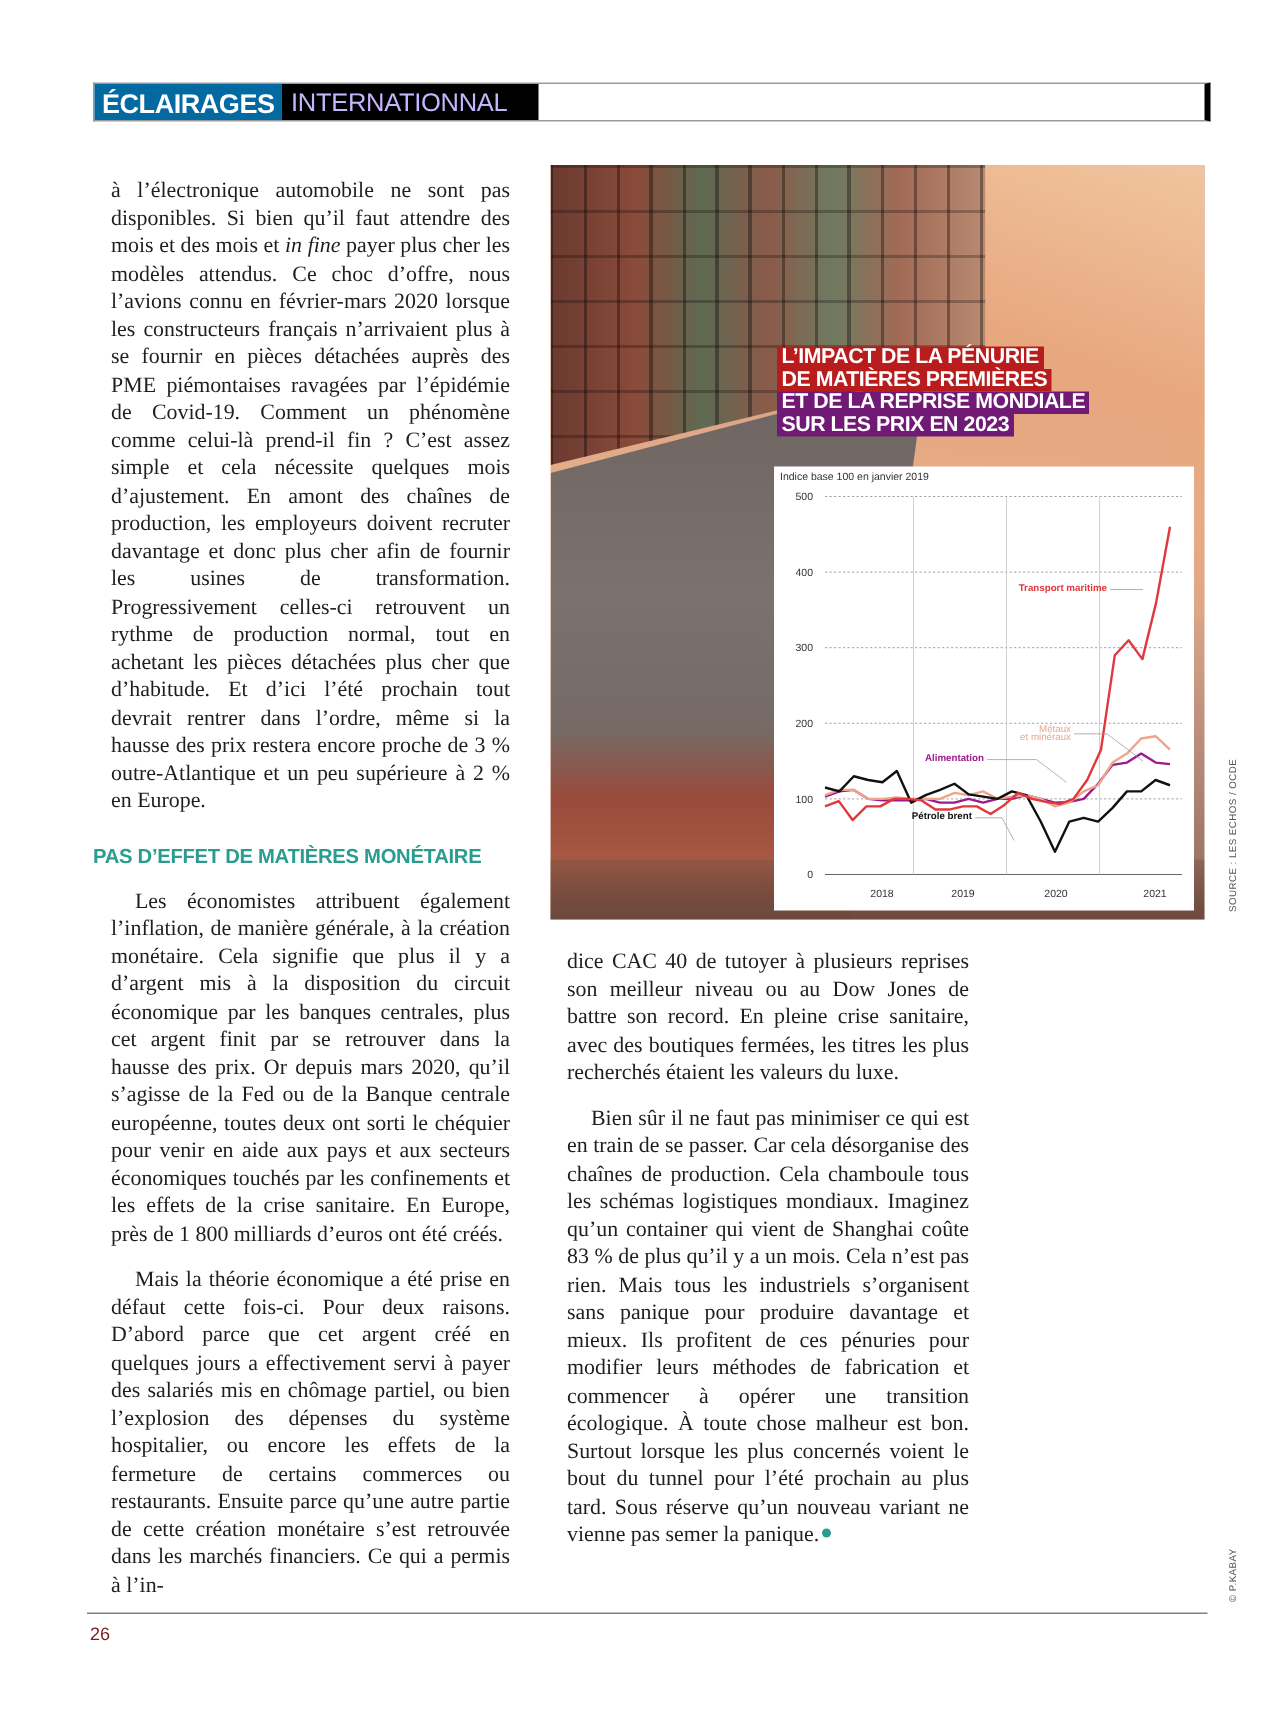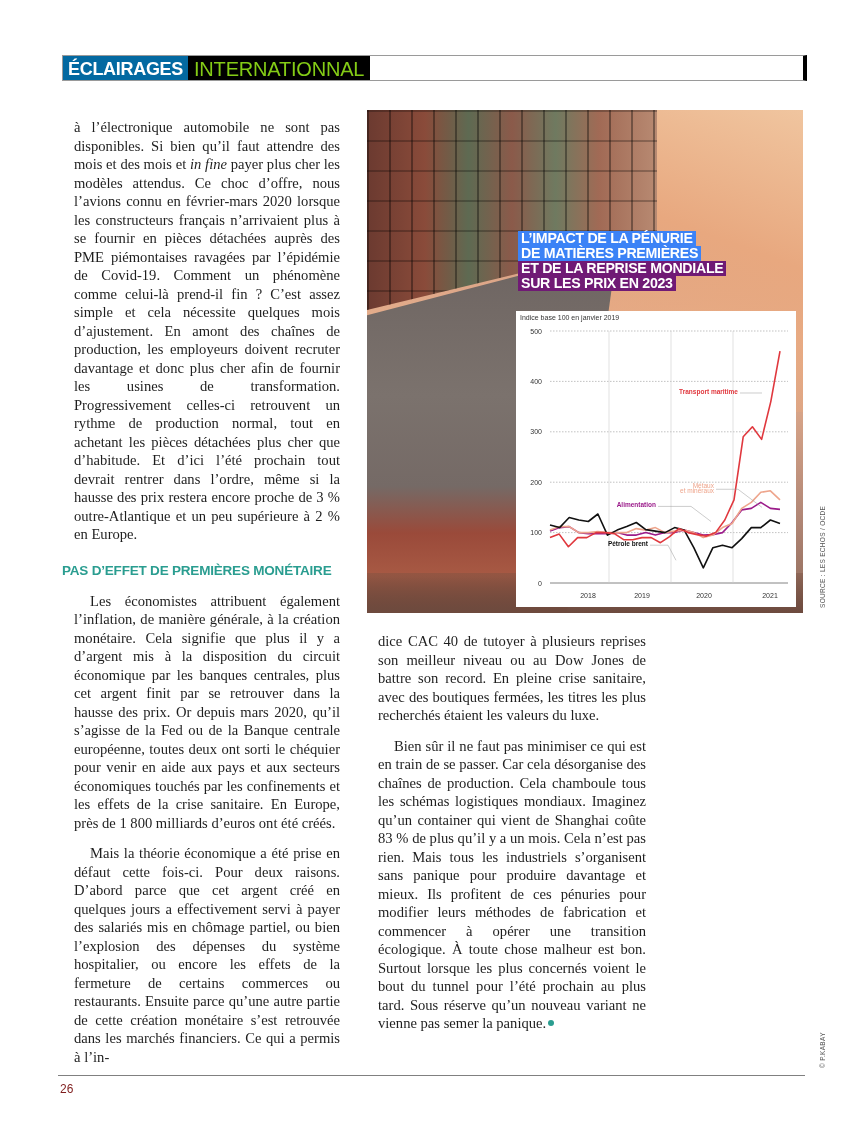--- a/index.html
+++ b/index.html
@@ -2,21 +2,21 @@
 <html><head>
 <meta charset="utf-8">
 <style>
   * { box-sizing: border-box; margin: 0; padding: 0; }
   html, body { width: 849px; height: 1148px; background: #ffffff; overflow: hidden; }
   body { position: relative; font-family: "Liberation Serif", serif; color: #1e1e1e; }
 
   
   .header { position: absolute; left: 62px; top: 55px; width: 745px; height: 26px; border: 1px solid #9a9a9a; border-right: 4px solid #000; display: flex; }
   .hdr-tag { background: #0369a1; color: #fff; font-family: "Liberation Sans", sans-serif; font-weight: 700; font-size: 18px; letter-spacing: -0.3px; padding: 2px 5px 0 5px; line-height: 22px; }
-  .hdr-sec { background: #000; color: #84cc16; font-family: "Liberation Sans", sans-serif; font-size: 20px; padding: 2px 6px 0 6px; line-height: 22px; letter-spacing: -0.2px; }
+  .hdr-sec { background: #000; color: #c4b5fd; font-family: "Liberation Sans", sans-serif; font-size: 17px; padding: 2px 21px 0 6px; line-height: 22px; letter-spacing: -0.2px; }
 
   
   .col { position: absolute; font-size: 14.6px; line-height: 18.5px; text-align: justify; hyphens: auto; }
   .col p { margin: 12px; }
   .col p.indent { text-indent: 16px; }
   .col1 { left: 62px; top: 106px; width: 290px; }
   .col2 { left: 366px; top: 620px; width: 292px; }
   .subhead { font-family: "Liberation Sans", sans-serif; font-weight: 700; color: #2a9d90; font-size: 13.5px; margin-top: 18px; letter-spacing: -0.2px; line-height: 18px; }
   .end-dot { display: inline-block; width: 6px; height: 6px; border-radius: 50%; background: #2a9d90; margin-left: 2px; vertical-align: 2px; }
 
@@ -30,21 +30,21 @@
       repeating-linear-gradient(180deg, rgba(0,0,0,0.25) 0 2px, transparent 2px 30px),
       linear-gradient(90deg, #6b3a30 0%, #8a4b3a 20%, #5e6a52 35%, #8b5a4a 50%, #6f7a60 65%, #a16a55 80%, #b88a72 100%);
     clip-path: polygon(0 0, 100% 0, 100% 65%, 0 100%); }
   .hull { position: absolute; left: 0; top: 140px; width: 250px; height: 363px;
     background: linear-gradient(180deg, #6d6461 0%, #7b726d 40%, #756a66 65%, #9a4a3a 78%, #a85a44 90%, #7a4536 100%);
     clip-path: polygon(0 18%, 100% 0, 80% 100%, 0 100%); }
   .water { position: absolute; left: 0; bottom: 0; width: 100%; height: 40px; background: linear-gradient(180deg, rgba(120,80,65,0.4), #6d4a3e); }
 
   .headline { position: absolute; left: 518px; top: 231px; font-family: "Liberation Sans", sans-serif; font-weight: 700; font-size: 14.2px; line-height: 15px; letter-spacing: -0.3px; }
   .headline span { display: inline-block; color: #fff; padding: 0 3px; margin-bottom: 0; }
-  .hl-black { background: #3b82f6; }
+  .hl-black { background: #b91c1c; }
   .hl-teal { background: #701a75; }
 
   
   .chart { position: absolute; left: 516px; top: 311px; width: 280px; height: 296px; background: #fff; }
   .chart svg { display: block; }
   .chart text { font-family: "Liberation Sans", sans-serif; }
 
   
   .credit { position: absolute; font-family: "Liberation Sans", sans-serif; font-size: 6.5px; color: #555; transform-origin: left top; transform: rotate(-90deg); white-space: nowrap; letter-spacing: 0.3px; }
   .credit-source { left: 819px; top: 608px; }
@@ -57,21 +57,21 @@
 </head>
 <body>
 
 <div class="header">
   <div class="hdr-tag">ÉCLAIRAGES</div>
   <div class="hdr-sec">INTERNATIONNAL</div>
 </div>
 
 <div class="col col1">
   <p><span>à l’électronique automobile ne sont pas disponibles. Si bien qu’il faut attendre des mois et des mois et </span><em>in fine</em><span> payer plus cher les modèles attendus. Ce choc d’offre, nous l’avions connu en février-mars 2020 lorsque les constructeurs français n’arrivaient plus à se fournir en pièces détachées auprès des PME piémontaises ravagées par l’épidémie de Covid-19. Comment un phénomène comme celui-là prend-il fin ? C’est assez simple et cela nécessite quelques mois d’ajustement. En amont des chaînes de production, les employeurs doivent recruter davantage et donc plus cher afin de fournir les usines de transformation. Progressivement celles-ci retrouvent un rythme de production normal, tout en achetant les pièces détachées plus cher que d’habitude. Et d’ici l’été prochain tout devrait rentrer dans l’ordre, même si la hausse des prix restera encore proche de 3 % outre-Atlantique et un peu supérieure à 2 % en Europe.</span></p>
-  <div class="subhead">PAS D’EFFET DE PREMIÈRES MONÉTAIRE</div>
+  <div class="subhead">PAS D’EFFET DE MATIÈRES MONÉTAIRE</div>
   <p class="indent">Les économistes attribuent également l’inflation, de manière générale, à la création monétaire. Cela signifie que plus il y a d’argent mis à la disposition du circuit économique par les banques centrales, plus cet argent finit par se retrouver dans la hausse des prix. Or depuis mars 2020, qu’il s’agisse de la Fed ou de la Banque centrale européenne, toutes deux ont sorti le chéquier pour venir en aide aux pays et aux secteurs économiques touchés par les confinements et les effets de la crise sanitaire. En Europe, près de 1 800 milliards d’euros ont été créés.</p>
   <p class="indent">Mais la théorie économique a été prise en défaut cette fois-ci. Pour deux raisons. D’abord parce que cet argent créé en quelques jours a effectivement servi à payer des salariés mis en chômage partiel, ou bien l’explosion des dépenses du système hospitalier, ou encore les effets de la fermeture de certains commerces ou restaurants. Ensuite parce qu’une autre partie de cette création monétaire s’est retrouvée dans les marchés financiers. Ce qui a permis à l’in-</p>
 </div>
 
 <div class="photo">
   <div class="sky"></div>
   <div class="stacks"></div>
   <div class="hull"></div>
   <div class="water"></div>
 </div>

